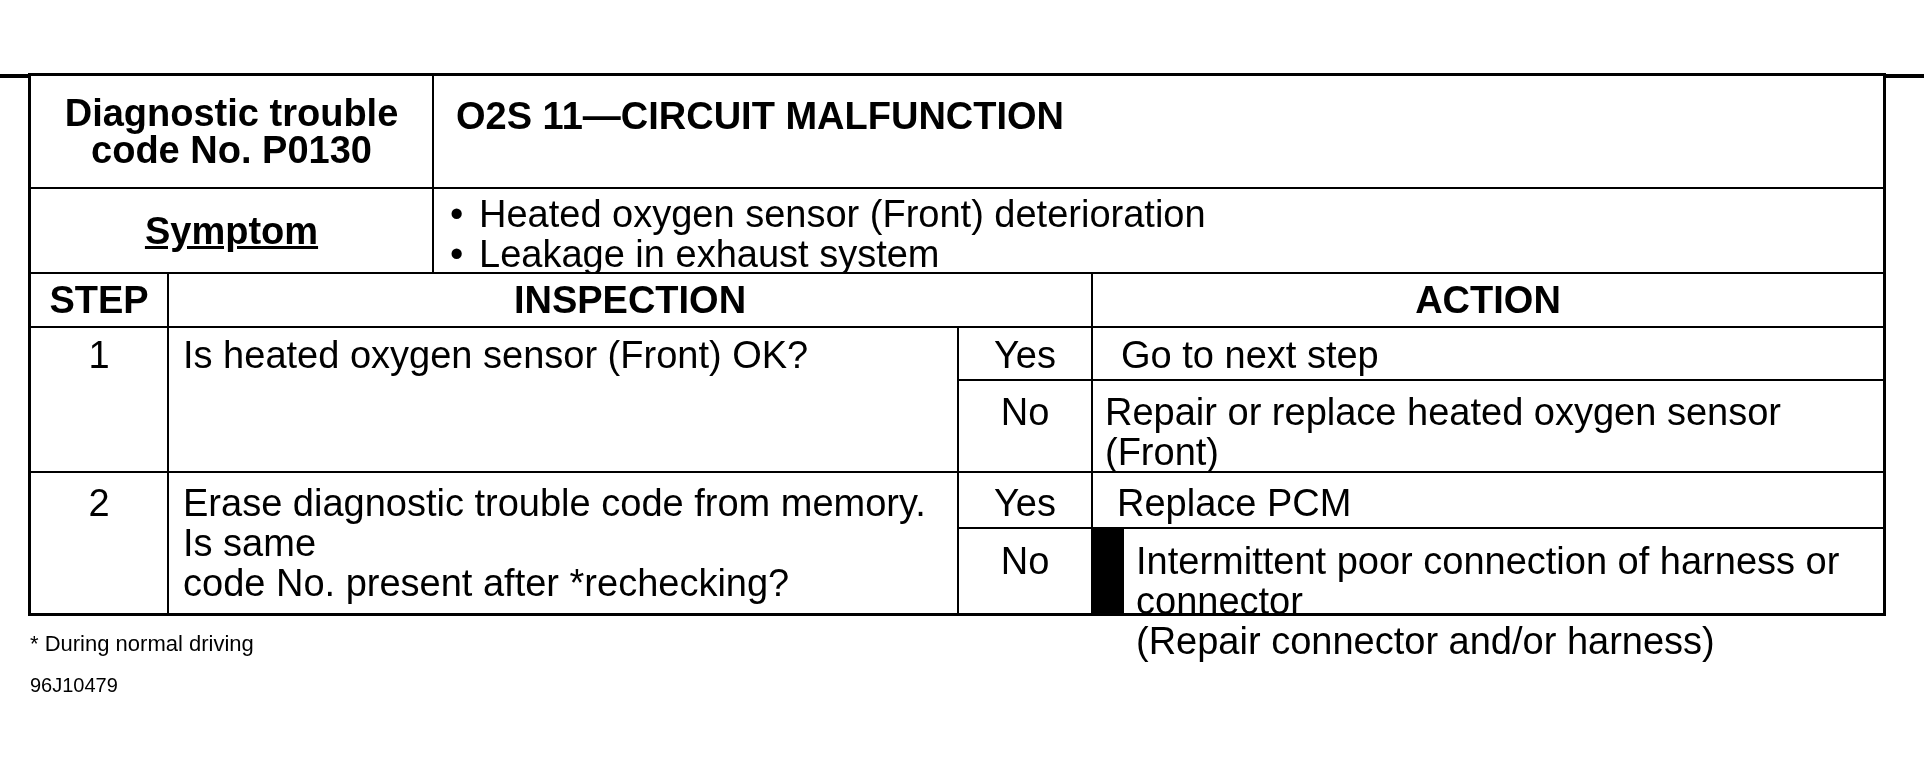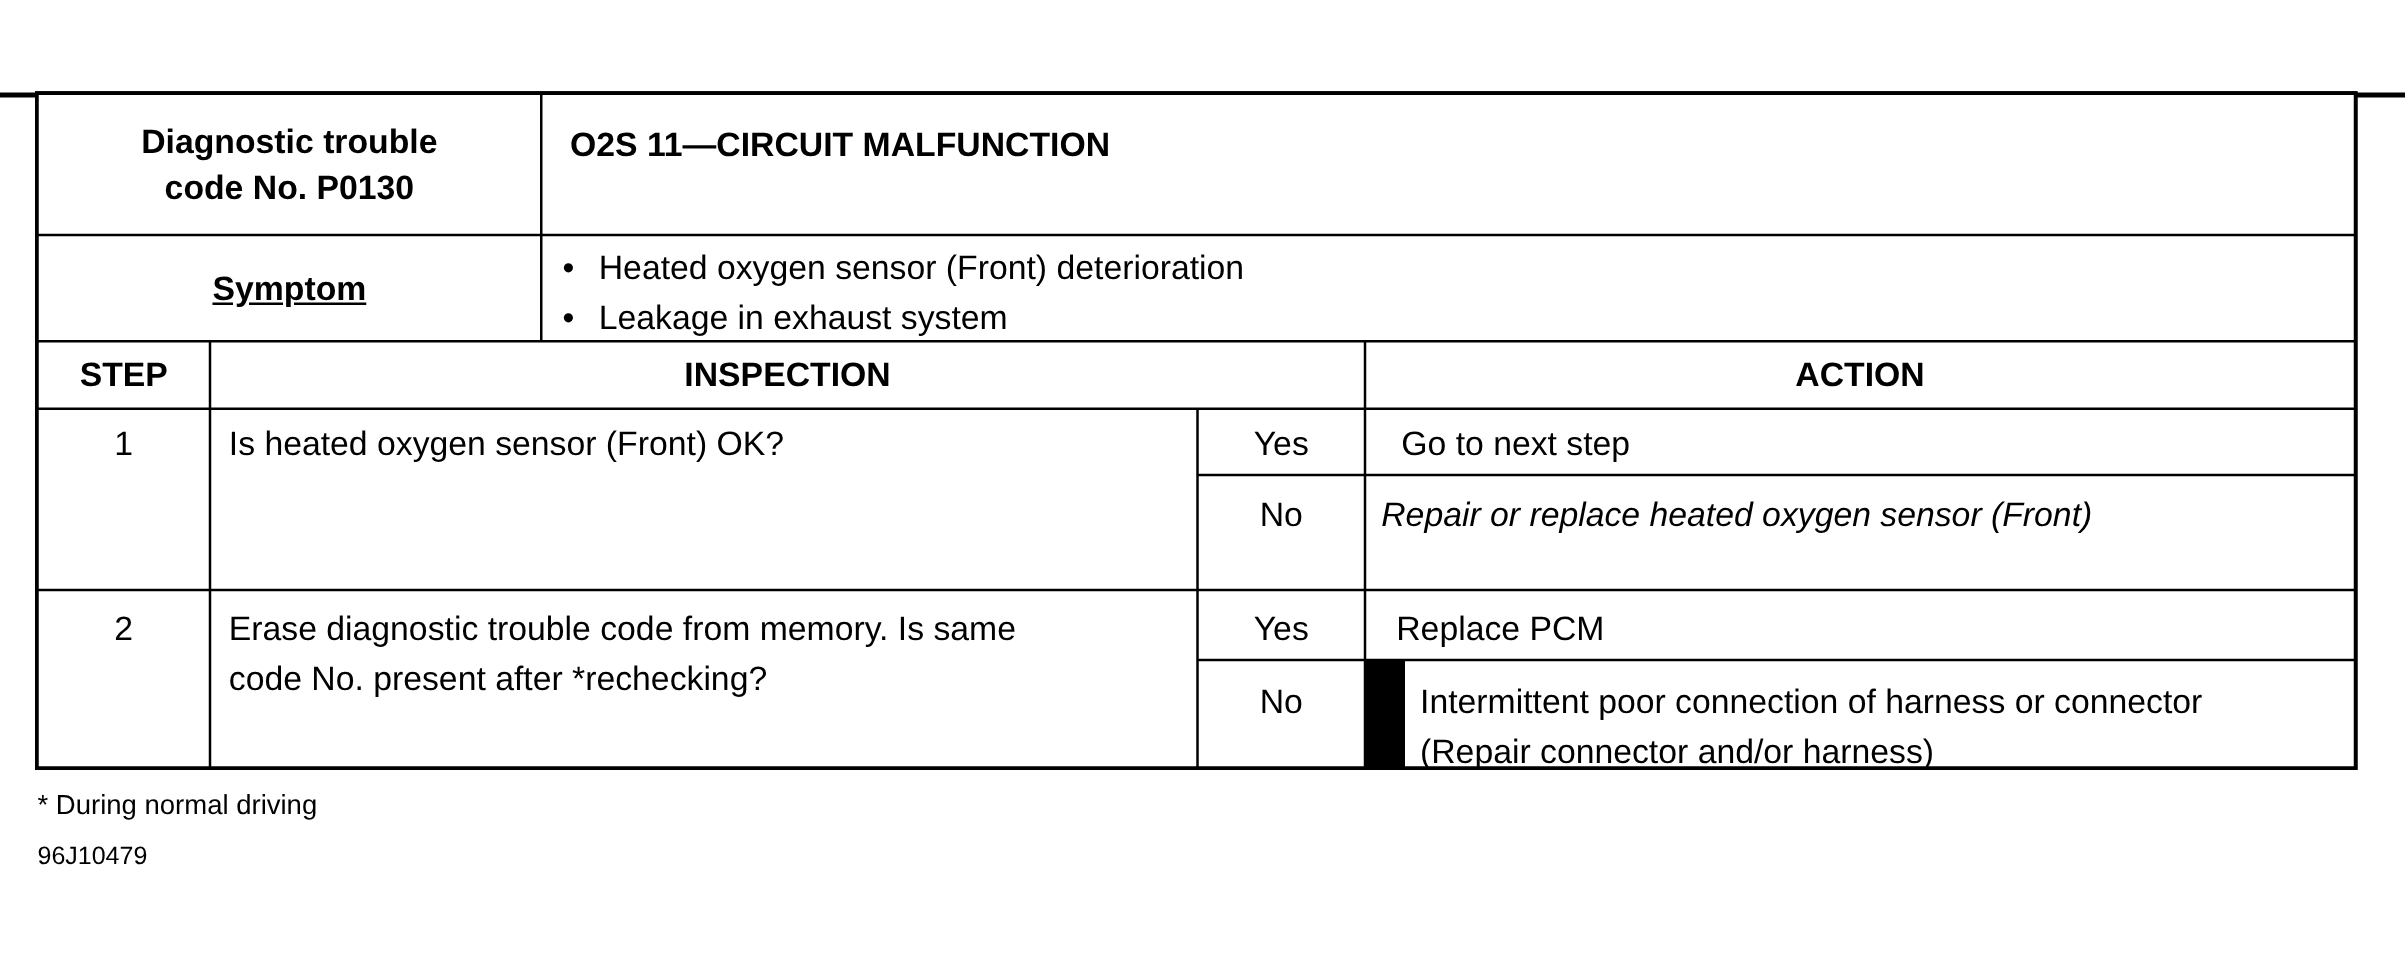--- a/index.html
+++ b/index.html
@@ -25,21 +25,21 @@
   
   .dtc-table {
     position: absolute;
     left: 28px; top: 73px;
     display: grid;
     grid-template-columns: 136px 263px 523px 132px 790px;
     grid-template-rows: 111px 83px 52px 51px 90px 54px 84px;
     gap: 2px;
     background: #000;
     border: 3px solid #000;
-    font-size: 27px;
+    font-size: 38px;
     line-height: 40px;
   }
   .c { background: #fff; box-sizing: border-box; }
   .bold { font-weight: bold; }
   .mid {
     display: flex;
     align-items: center;
     justify-content: center;
     text-align: center;
   }
@@ -51,21 +51,21 @@
   .cell-sym-list    { grid-column: 3 / 6; grid-row: 2; padding: 5px 10px 0 16px; }
   .cell-h-step      { grid-column: 1; grid-row: 3; }
   .cell-h-insp      { grid-column: 2 / 5; grid-row: 3; }
   .cell-h-action    { grid-column: 5; grid-row: 3; }
 
   .cell-s1-num      { grid-column: 1; grid-row: 4 / 6; text-align: center; padding-top: 7px; }
   .cell-s1-insp     { grid-column: 2 / 4; grid-row: 4 / 6; padding: 7px 16px 0 14px; }
   .cell-s1-yes      { grid-column: 4; grid-row: 4; text-align: center; padding-top: 7px; }
   .cell-s1-yes-act  { grid-column: 5; grid-row: 4; padding: 7px 14px 0 28px; }
   .cell-s1-no       { grid-column: 4; grid-row: 5; text-align: center; padding-top: 11px; }
-  .cell-s1-no-act   { grid-column: 5; grid-row: 5; padding: 11px 14px 0 12px; font-style: italic; }
+  .cell-s1-no-act   { grid-column: 5; grid-row: 5; padding: 11px 14px 0 12px; }
 
   .cell-s2-num      { grid-column: 1; grid-row: 6 / 8; text-align: center; padding-top: 10px; }
   .cell-s2-insp     { grid-column: 2 / 4; grid-row: 6 / 8; padding: 10px 16px 0 14px; }
   .cell-s2-yes      { grid-column: 4; grid-row: 6; text-align: center; padding-top: 10px; }
   .cell-s2-yes-act  { grid-column: 5; grid-row: 6; padding: 10px 14px 0 24px; }
   .cell-s2-no       { grid-column: 4; grid-row: 7; text-align: center; padding-top: 12px; }
   .cell-s2-no-act   { grid-column: 5; grid-row: 7; padding: 12px 14px 0 12px; margin-left: 31px; }
 
   .bullet-row { display: flex; line-height: 40px; }
   .bullet { width: 29px; flex: 0 0 29px; }

